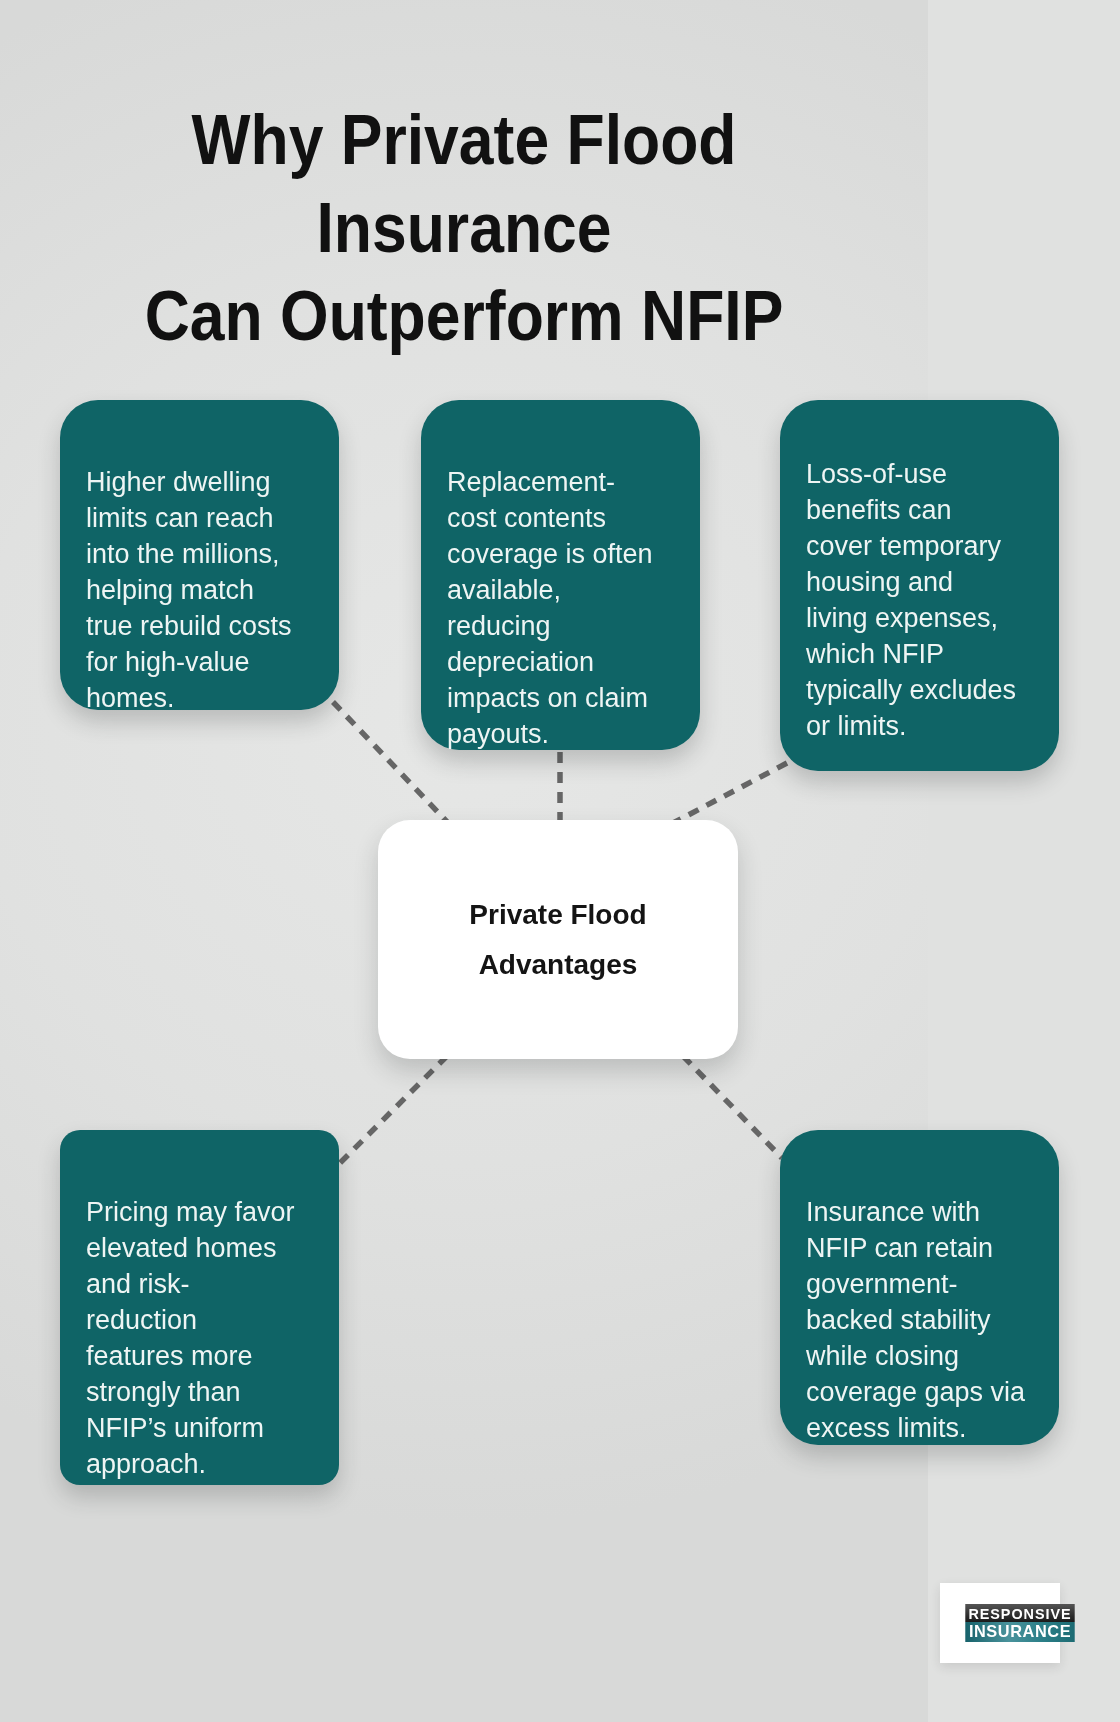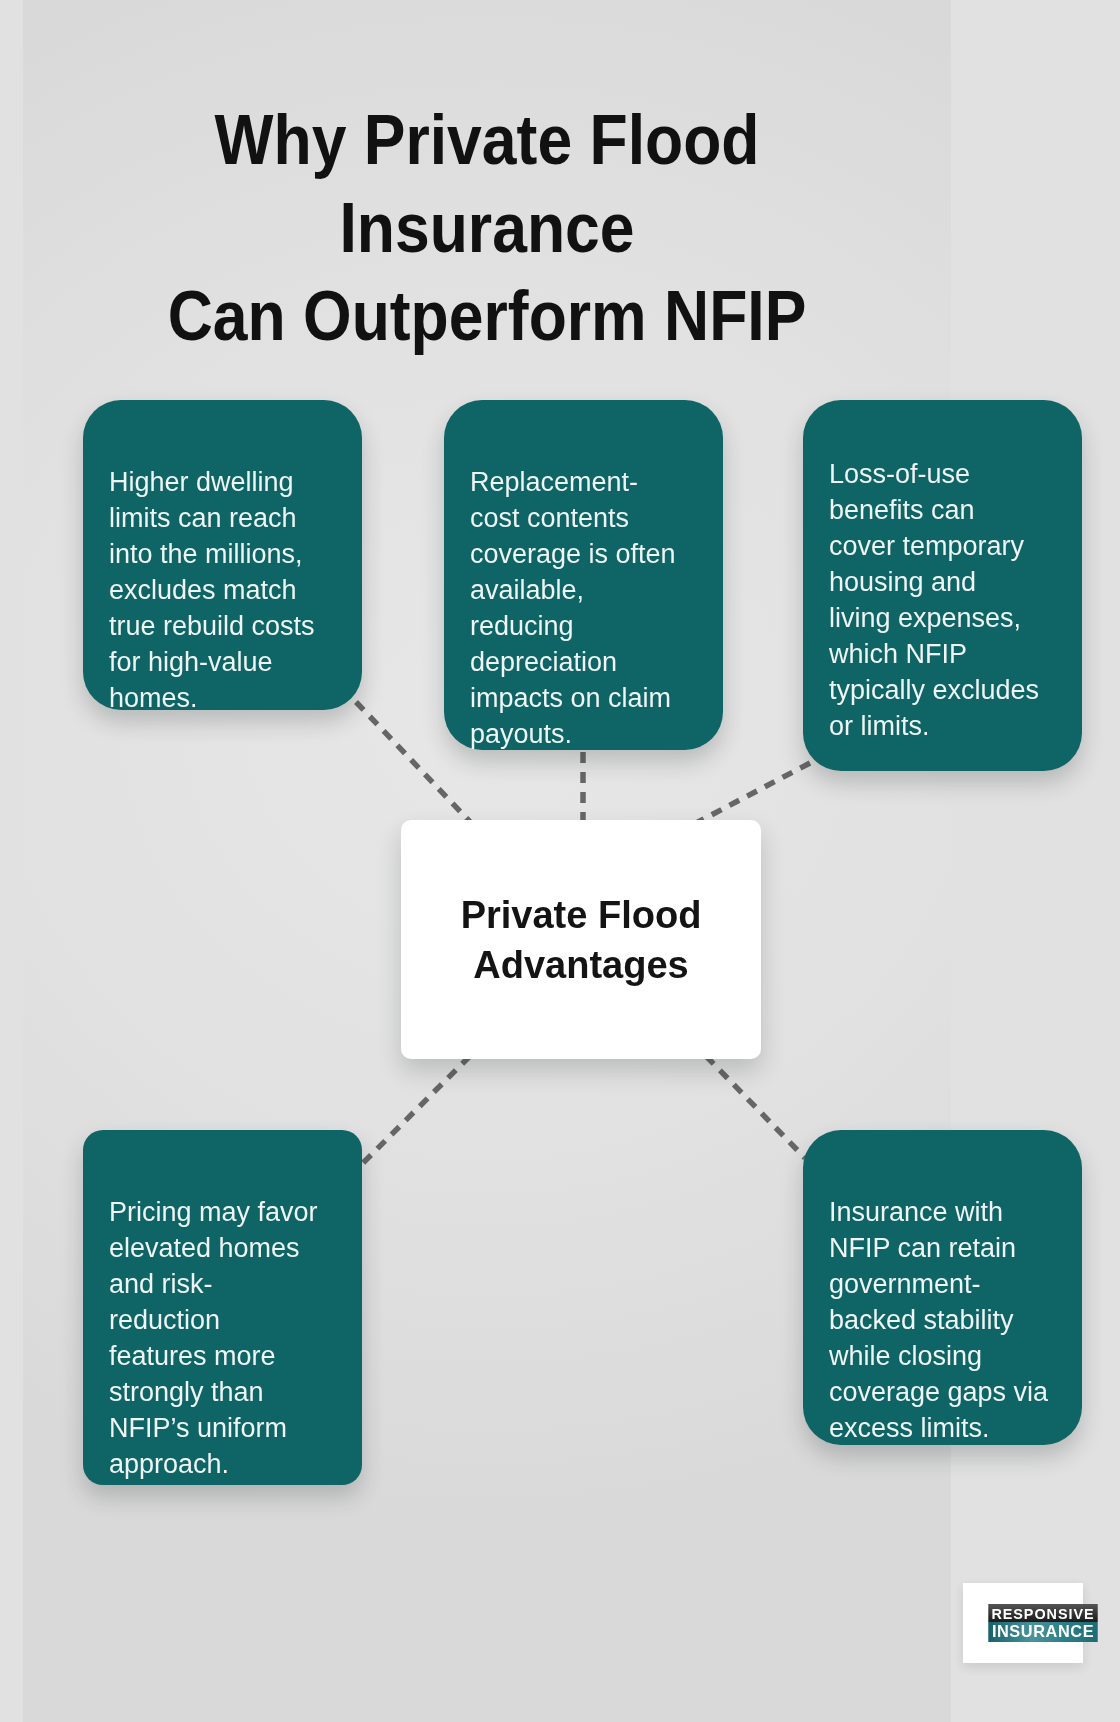--- a/index.html
+++ b/index.html
@@ -15,21 +15,20 @@
   html,body{width:1120px;height:1722px;}
   body{
     font-family:"Liberation Sans", sans-serif;
     background:var(--bg);
     overflow:hidden;
   }
   .page{
     position:relative;
     width:928px;height:1722px;
     background:radial-gradient(ellipse 900px 800px at 50% 42%, #e6e7e6 0%, #e0e1e0 55%, #d8d9d8 100%);
-    margin-left:23px;
   }
   .title{
     position:absolute;
     top:96px;left:0;width:100%;
     text-align:center;
     font-size:71px;
     line-height:88px;
     font-weight:bold;
     color:var(--title-text);
     letter-spacing:0px;
@@ -60,26 +59,26 @@
   }
   .card-tl{left:60px;top:400px;width:279px;height:310px;}
   .card-tm{left:421px;top:400px;width:279px;height:350px;}
   .card-tr{left:780px;top:400px;width:279px;height:371px;padding-top:20px;}
   .card-bl{left:60px;top:1130px;width:279px;height:355px;border-radius:20px;}
   .card-br{left:780px;top:1130px;width:279px;height:315px;}
   .center-node{
     position:absolute;
     left:378px;top:820px;width:360px;height:239px;
     background:#ffffff;
-    border-radius:10px;
+    border-radius:32px;
     z-index:2;
     display:flex;align-items:center;justify-content:center;
     text-align:center;
     font-weight:bold;
-    font-size:38px;
+    font-size:28px;
     line-height:50px;
     color:#141414;
     white-space:pre-line;
     box-shadow:0 12px 24px rgba(40,45,45,0.20);
   }
   .logo-box{
     position:absolute;
     left:940px;top:1583px;width:120px;height:80px;
     background:#ffffff;
     z-index:2;
@@ -120,21 +119,21 @@
     <line x1="560" y1="752" x2="560" y2="824"></line>
     <line x1="787" y1="763" x2="673" y2="823"></line>
     <line x1="447" y1="1056" x2="340" y2="1163"></line>
     <line x1="683" y1="1056" x2="782" y2="1158"></line>
   </svg>
 
   <div class="card card-tl">
     <span>Higher dwelling
 limits can reach
 into the millions,
-excludes match
+helping match
 true rebuild costs
 for high-value
 homes.</span>
   </div>
 
   <div class="card card-tm">
     <span>Replacement-
 cost contents
 coverage is often
 available,

